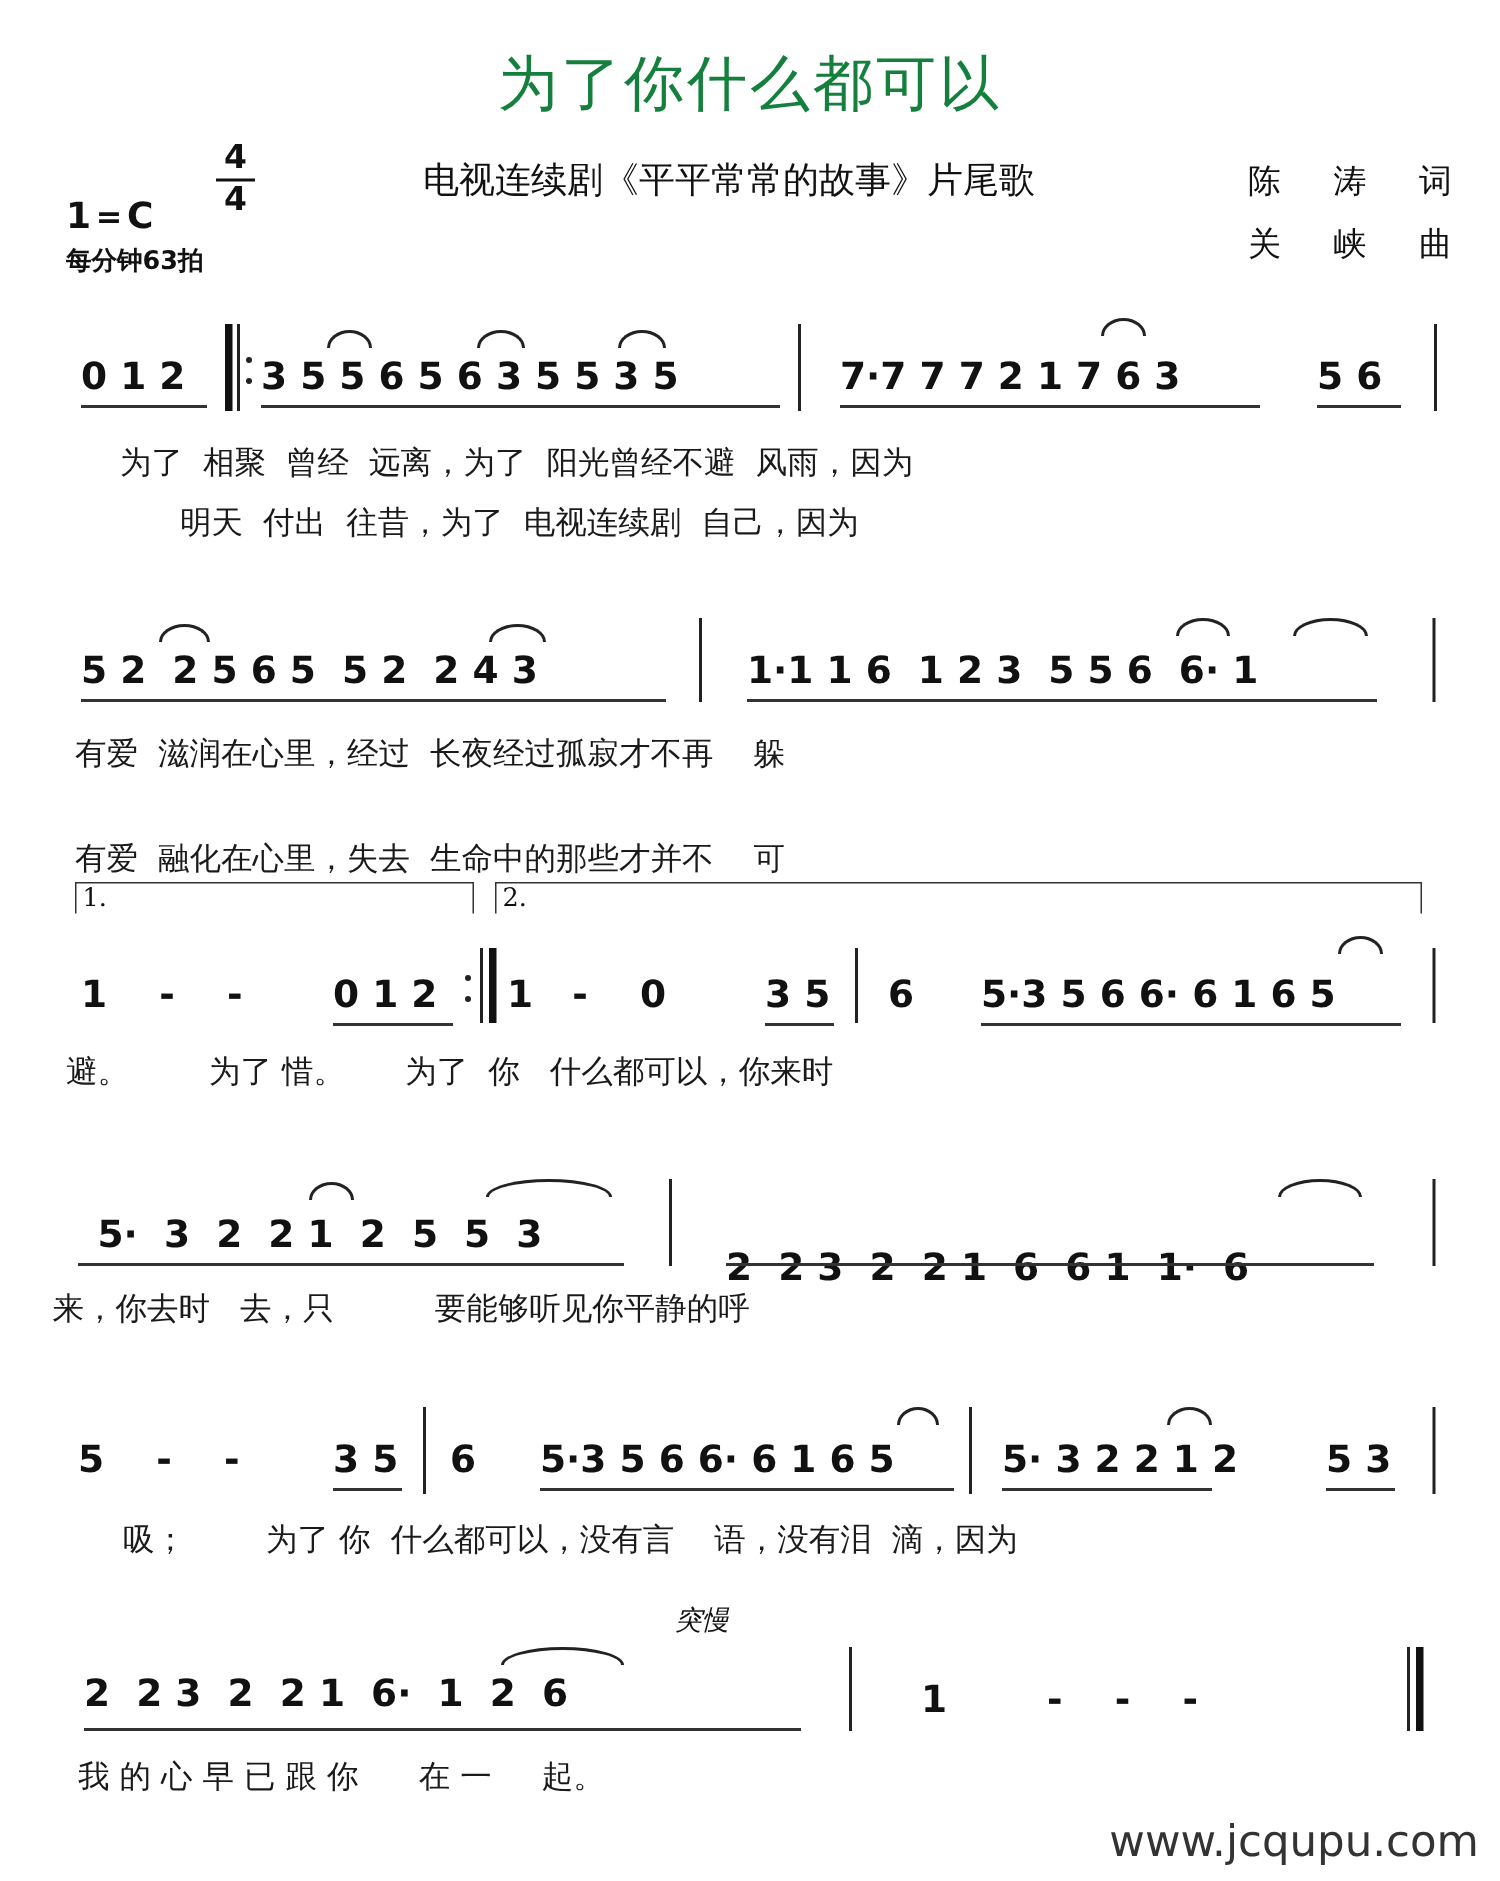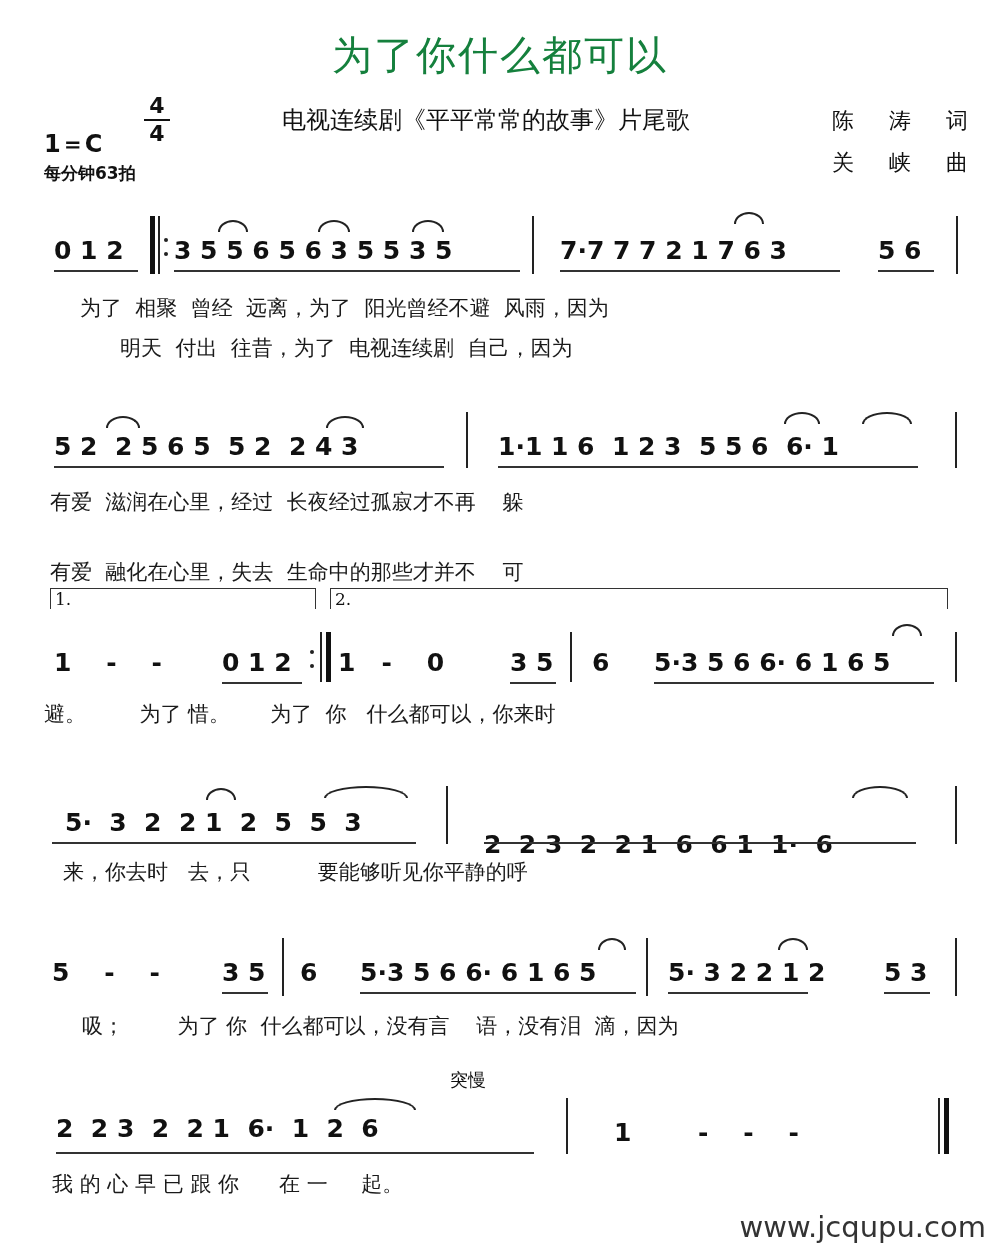--- a/index.html
+++ b/index.html
@@ -106,41 +106,41 @@
 <div class="row" style="top:772px;">
   <div class="notes" style="left:65px; top:36px;">5·  3  2  2 1  2  5  5  3</div>
   <div class="slur" style="left:206px; top:16px; width:26px;"></div>
   <div class="slur" style="left:324px; top:14px; width:80px;"></div>
   <div class="barline" style="left:446px; top:14px; height:58px;"></div>
   <div class="notes" style="left:484px; top:36px;margin-top:22px;">2  2 3  2  2 1  6  6 1  1·  6</div>
   <div class="slur" style="left:852px; top:14px; width:52px;"></div>
   <div class="barline" style="left:955px; top:14px; height:58px;"></div>
   <div class="uline" style="left:52px; top:70px; width:364px;"></div>
   <div class="uline" style="left:484px; top:70px; width:432px;"></div>
-  <div class="lyr" style="left:63px; top:86px;text-align:center;">来，你去时   去，只          要能够听见你平静的呼</div>
+  <div class="lyr" style="left:35px; top:86px;text-align:center;">来，你去时   去，只          要能够听见你平静的呼</div>
 </div>
 
 <div class="row" style="top:924px;">
   <div class="notes" style="left:52px; top:34px;">5    -    -</div>
   <div class="notes" style="left:222px; top:34px;">3 5</div>
   <div class="barline" style="left:282px; top:14px; height:58px;"></div>
   <div class="notes" style="left:300px; top:34px;">6</div>
   <div class="notes" style="left:360px; top:34px;">5·3 5 6 6· 6 1 6 5</div>
   <div class="slur" style="left:598px; top:14px; width:24px;"></div>
   <div class="barline" style="left:646px; top:14px; height:58px;"></div>
   <div class="notes" style="left:668px; top:34px;">5· 3 2 2 1 2</div>
   <div class="slur" style="left:778px; top:14px; width:26px;"></div>
   <div class="notes" style="left:884px; top:34px;">5 3</div>
   <div class="barline" style="left:955px; top:14px; height:58px;"></div>
   <div class="uline" style="left:222px; top:68px; width:46px;"></div>
   <div class="uline" style="left:360px; top:68px; width:276px;"></div>
   <div class="uline" style="left:668px; top:68px; width:140px;"></div>
   <div class="uline" style="left:884px; top:68px; width:46px;"></div>
   <div class="lyr" style="left:44px; top:88px;margin-left:38px;">吸；        为了 你  什么都可以，没有言    语，没有泪  滴，因为</div>
-  <div class="tiny" style="left:450px; top:144px;">突慢</div>
+  <div class="tiny" style="left:450px; top:144px;font-style:italic;">突慢</div>
 </div>
 
 <div class="row" style="top:1090px;">
   <div class="notes" style="left:56px; top:24px;">2  2 3  2  2 1  6·  1  2  6</div>
   <div class="slur" style="left:334px; top:8px; width:78px;"></div>
   <div class="barline" style="left:566px; top:8px; height:56px;"></div>
   <div class="notes" style="left:614px; top:28px;">1</div>
   <div class="notes" style="left:698px; top:28px;">-    -    -</div>
   <div class="barline" style="left:938px; top:8px; height:56px;"></div>
   <div class="barline thick" style="left:944px; top:8px; height:56px;"></div>

